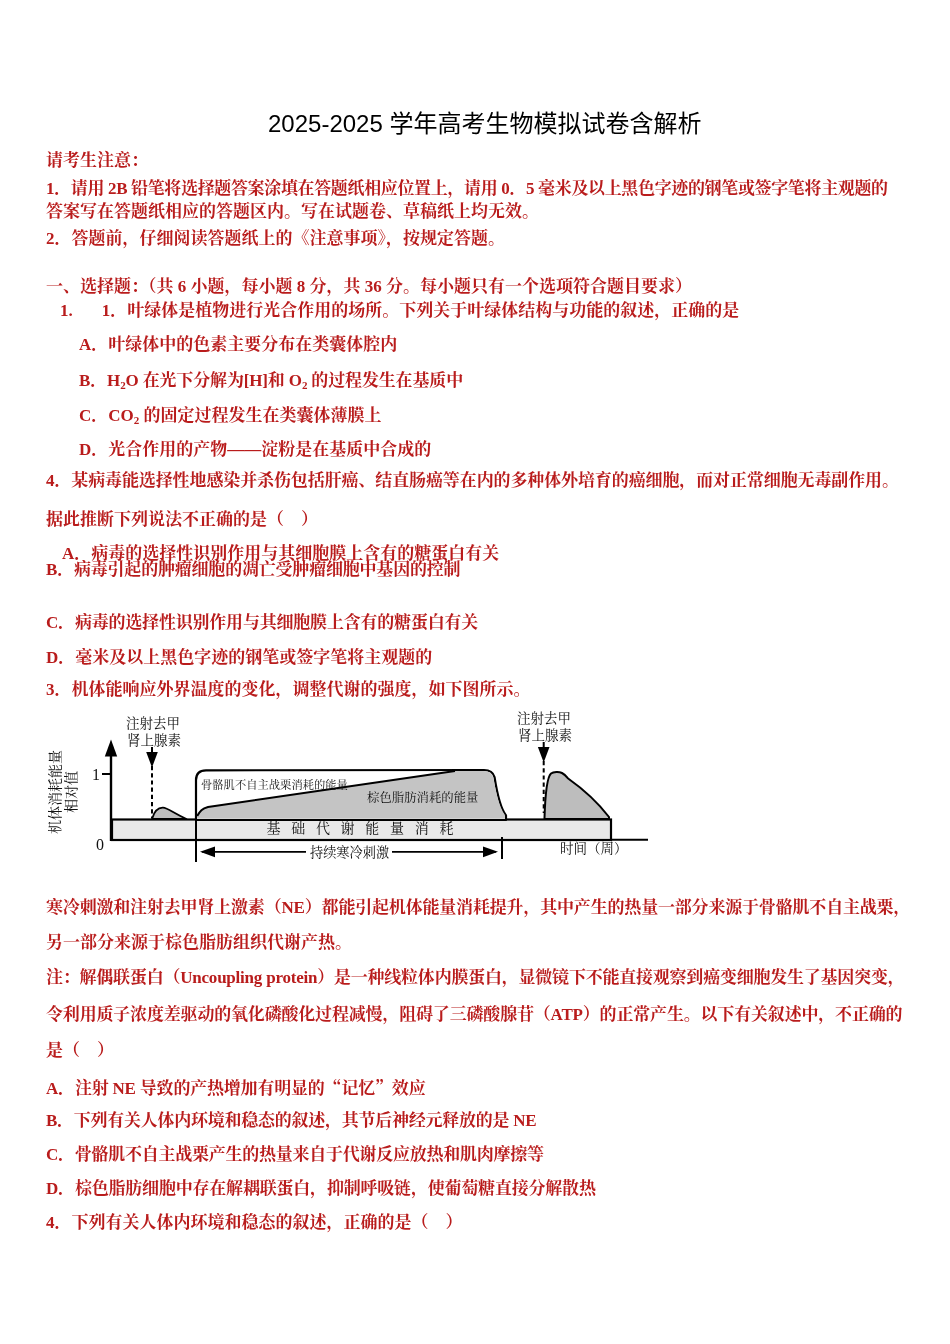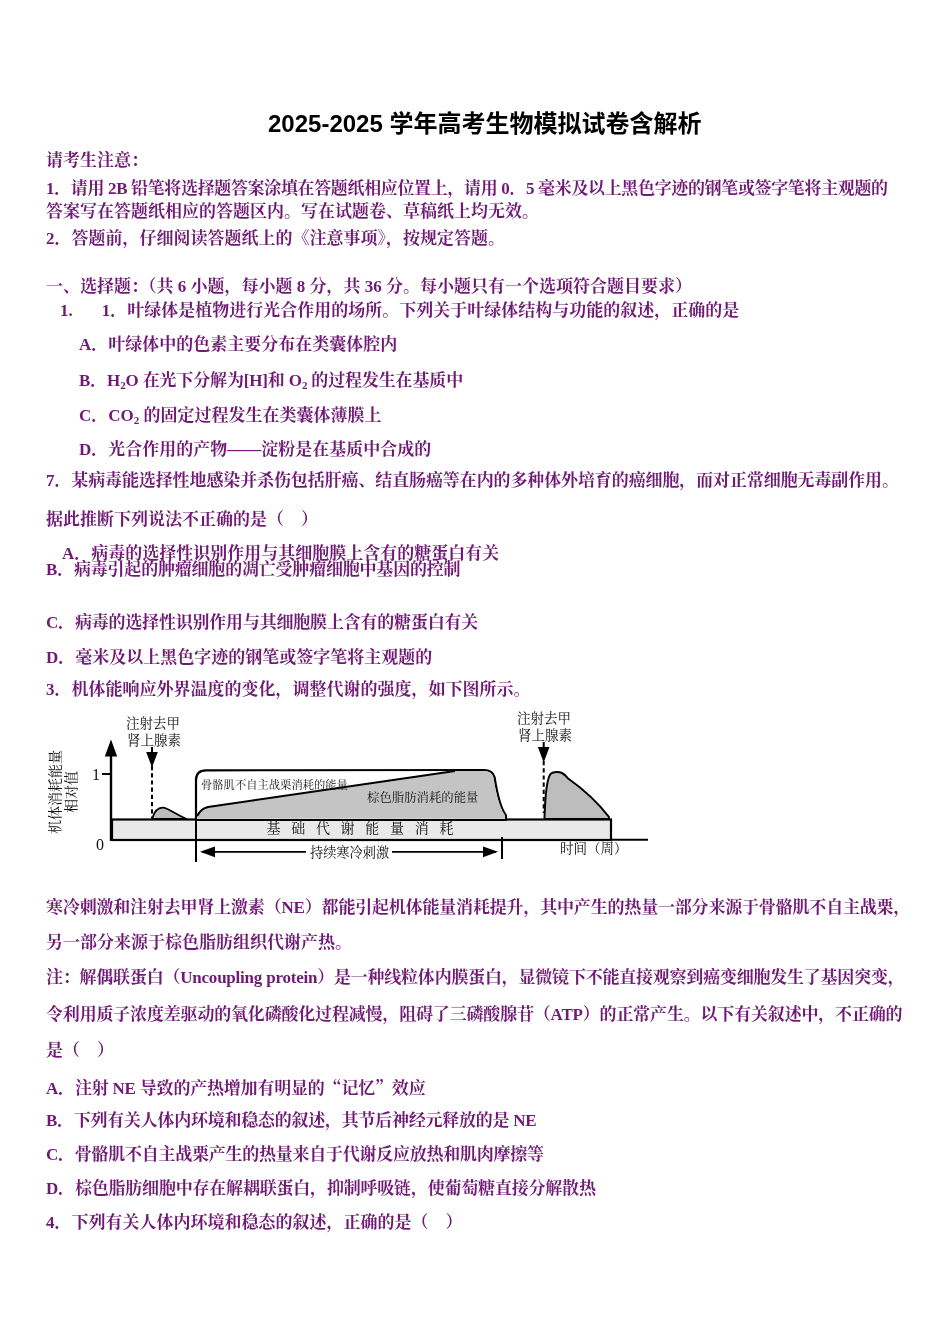--- a/index.html
+++ b/index.html
@@ -1,17 +1,17 @@
 <!DOCTYPE html>
 <html lang="zh-CN"><head>
 <meta charset="utf-8">
 <style>
 html,body{margin:0;padding:0;background:#fff;width:950px;height:1344px;overflow:hidden}
-.t{position:absolute;white-space:nowrap;font-family:"Liberation Serif","Noto Serif CJK SC",serif;font-weight:700;font-size:17px;line-height:20px;color:#701a75;letter-spacing:0}
-.ttl{position:absolute;white-space:nowrap;font-family:"Liberation Sans","Noto Sans CJK SC",sans-serif;font-weight:700;font-size:24px;line-height:28px;color:#000}
+.t{position:absolute;white-space:nowrap;font-family:"Liberation Serif","Noto Serif CJK SC",serif;font-weight:700;font-size:17px;line-height:20px;color:#b91c1c;letter-spacing:0}
+.ttl{position:absolute;white-space:nowrap;font-family:"Liberation Sans","Noto Sans CJK SC",sans-serif;font-weight:400;font-size:24px;line-height:28px;color:#000}
 sub.s{font-size:11px;font-weight:700;vertical-align:-3px;line-height:0}
 .q{font-family:"Noto Serif CJK SC","Liberation Serif",serif}
 </style>
 </head>
 <body>
 
 <div class="ttl" style="left:268px;top:110px">2025-2025 学年高考生物模拟试卷含解析</div>
 
 <div class="t" style="left:46px;top:151px">请考生注意：</div>
 
@@ -26,21 +26,21 @@
 <div class="t" style="left:60px;top:301px"><span style="letter-spacing:0">1.</span><span style="display:inline-block;width:29px"></span>1．叶绿体是植物进行光合作用的场所。下列关于叶绿体结构与功能的叙述，正确的是</div>
 
 <div class="t" style="left:79px;top:335px">A．叶绿体中的色素主要分布在类囊体腔内</div>
 
 <div class="t" style="left:79px;top:371px;letter-spacing:-0.15px">B．H<sub class="s">2</sub>O 在光下分解为[H]和 O<sub class="s">2</sub> 的过程发生在基质中</div>
 
 <div class="t" style="left:79px;top:406px">C．CO<sub class="s">2</sub> 的固定过程发生在类囊体薄膜上</div>
 
 <div class="t" style="left:79px;top:440px">D．光合作用的产物——淀粉是在基质中合成的</div>
 
-<div class="t" style="left:46px;top:471px;letter-spacing:-0.11px">7．某病毒能选择性地感染并杀伤包括肝癌、结直肠癌等在内的多种体外培育的癌细胞，而对正常细胞无毒副作用。</div>
+<div class="t" style="left:46px;top:471px;letter-spacing:-0.11px">4．某病毒能选择性地感染并杀伤包括肝癌、结直肠癌等在内的多种体外培育的癌细胞，而对正常细胞无毒副作用。</div>
 
 <div class="t" style="left:46px;top:510px">据此推断下列说法不正确的是（　）</div>
 
 <div class="t" style="left:62px;top:544px">A．病毒的选择性识别作用与其细胞膜上含有的糖蛋白有关</div>
 
 <div class="t" style="left:46px;top:560px;letter-spacing:-0.2px">B．病毒引起的肿瘤细胞的凋亡受肿瘤细胞中基因的控制</div>
 
 <div class="t" style="left:46px;top:613px;letter-spacing:-0.2px">C．病毒的选择性识别作用与其细胞膜上含有的糖蛋白有关</div>
 
 <div class="t" style="left:46px;top:648px">D．毫米及以上黑色字迹的钢笔或签字笔将主观题的</div>

